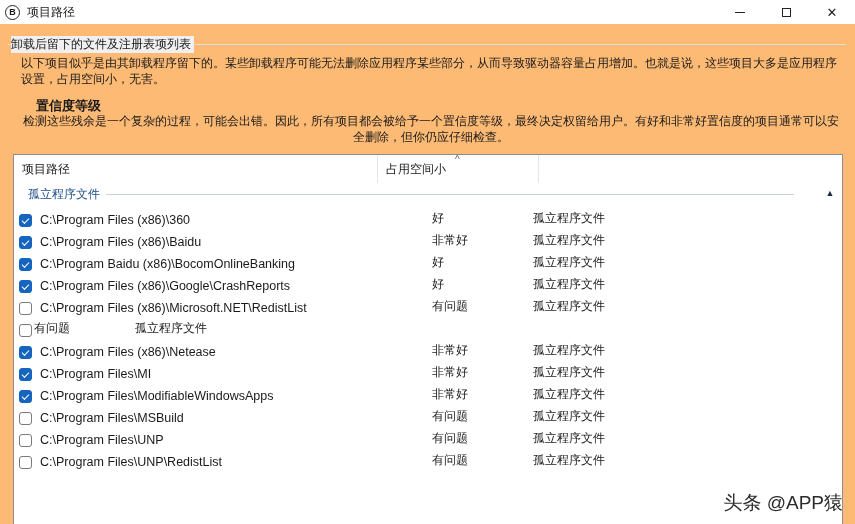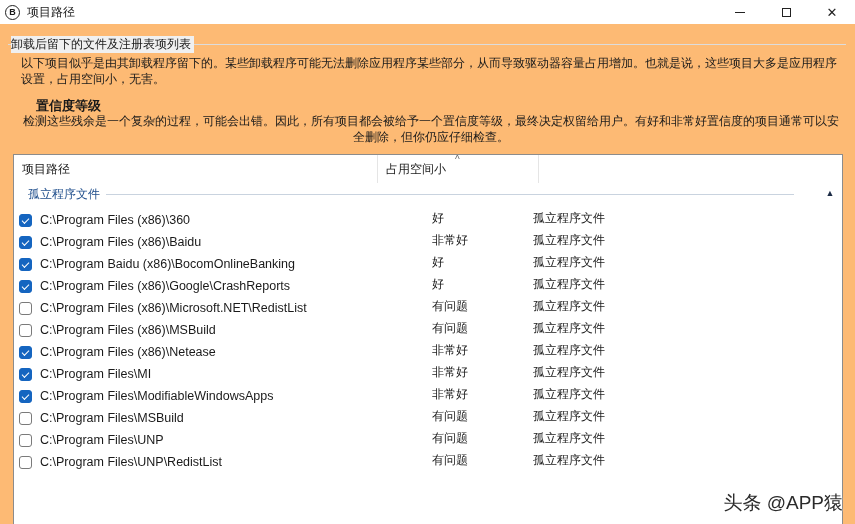--- a/index.html
+++ b/index.html
@@ -162,21 +162,20 @@
         <div class="cell-name">孤立程序文件</div>
       </div>
       <div class="row">
         <div class="cb"></div>
         <div class="cell-path">C:\Program Files (x86)\Microsoft.NET\RedistList</div>
         <div class="cell-conf">有问题</div>
         <div class="cell-name">孤立程序文件</div>
       </div>
       <div class="row">
         <div class="cb"></div>
-        <div class="cell-path">C:\Program Files (x86)\MSBuild</div>
         <div class="cell-conf">有问题</div>
         <div class="cell-name">孤立程序文件</div>
       </div>
       <div class="row">
         <div class="cb checked"></div>
         <div class="cell-path">C:\Program Files (x86)\Netease</div>
         <div class="cell-conf">非常好</div>
         <div class="cell-name">孤立程序文件</div>
       </div>
       <div class="row">

